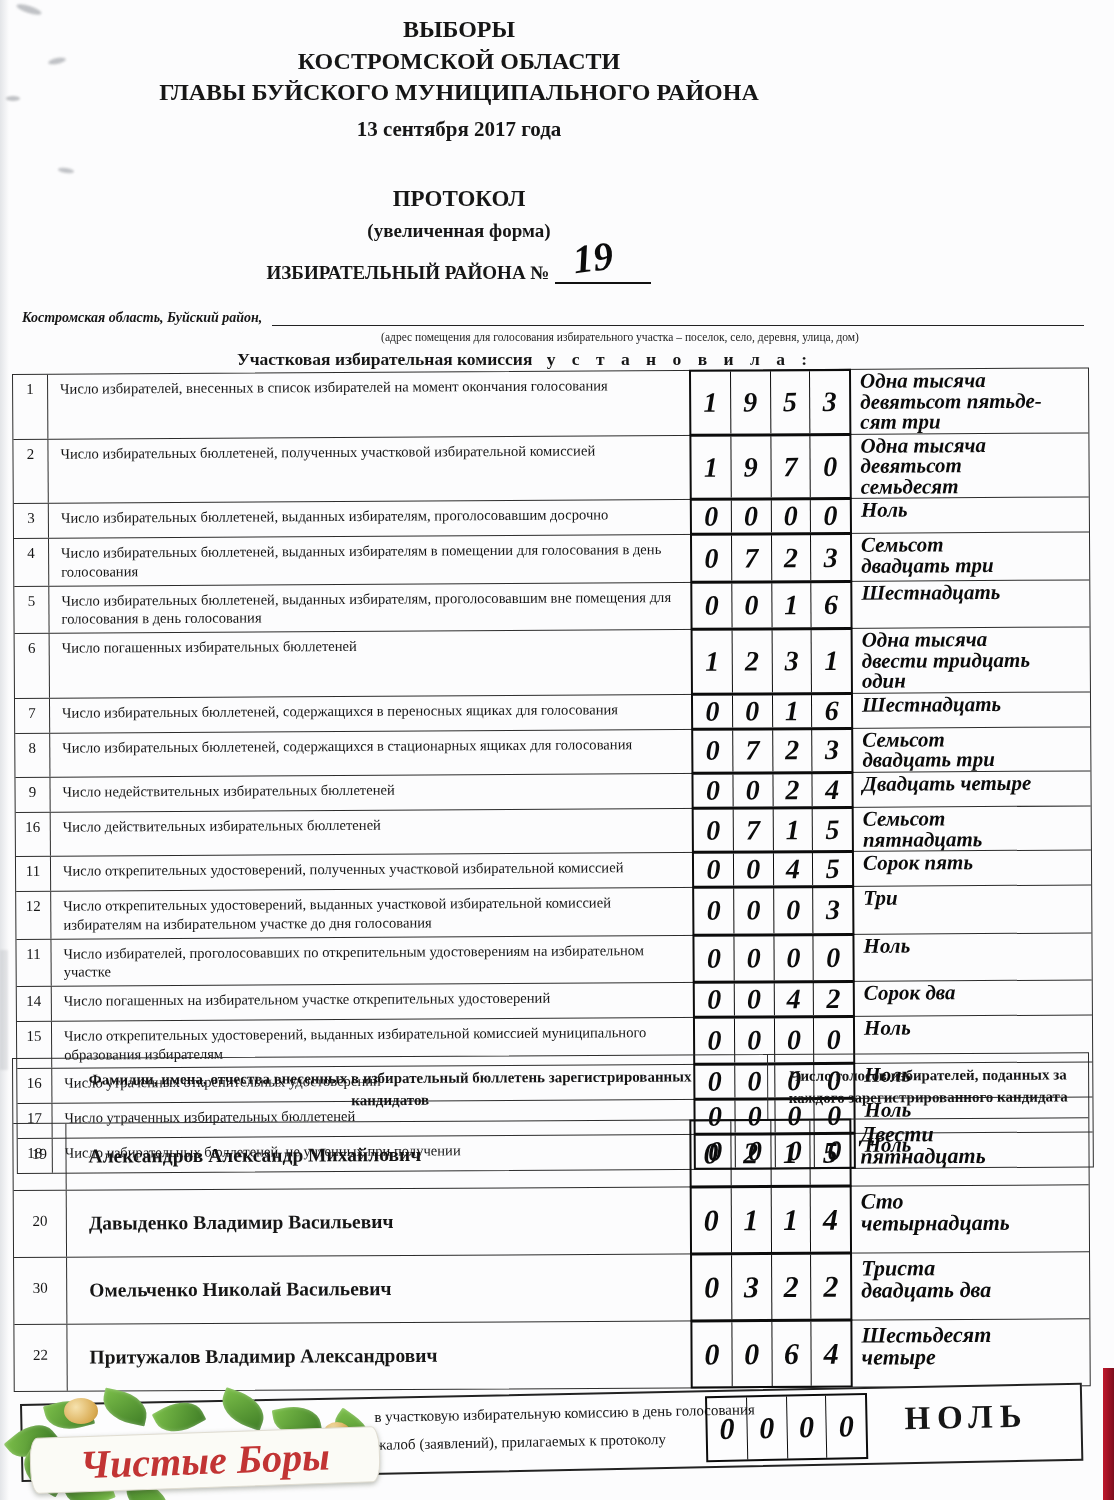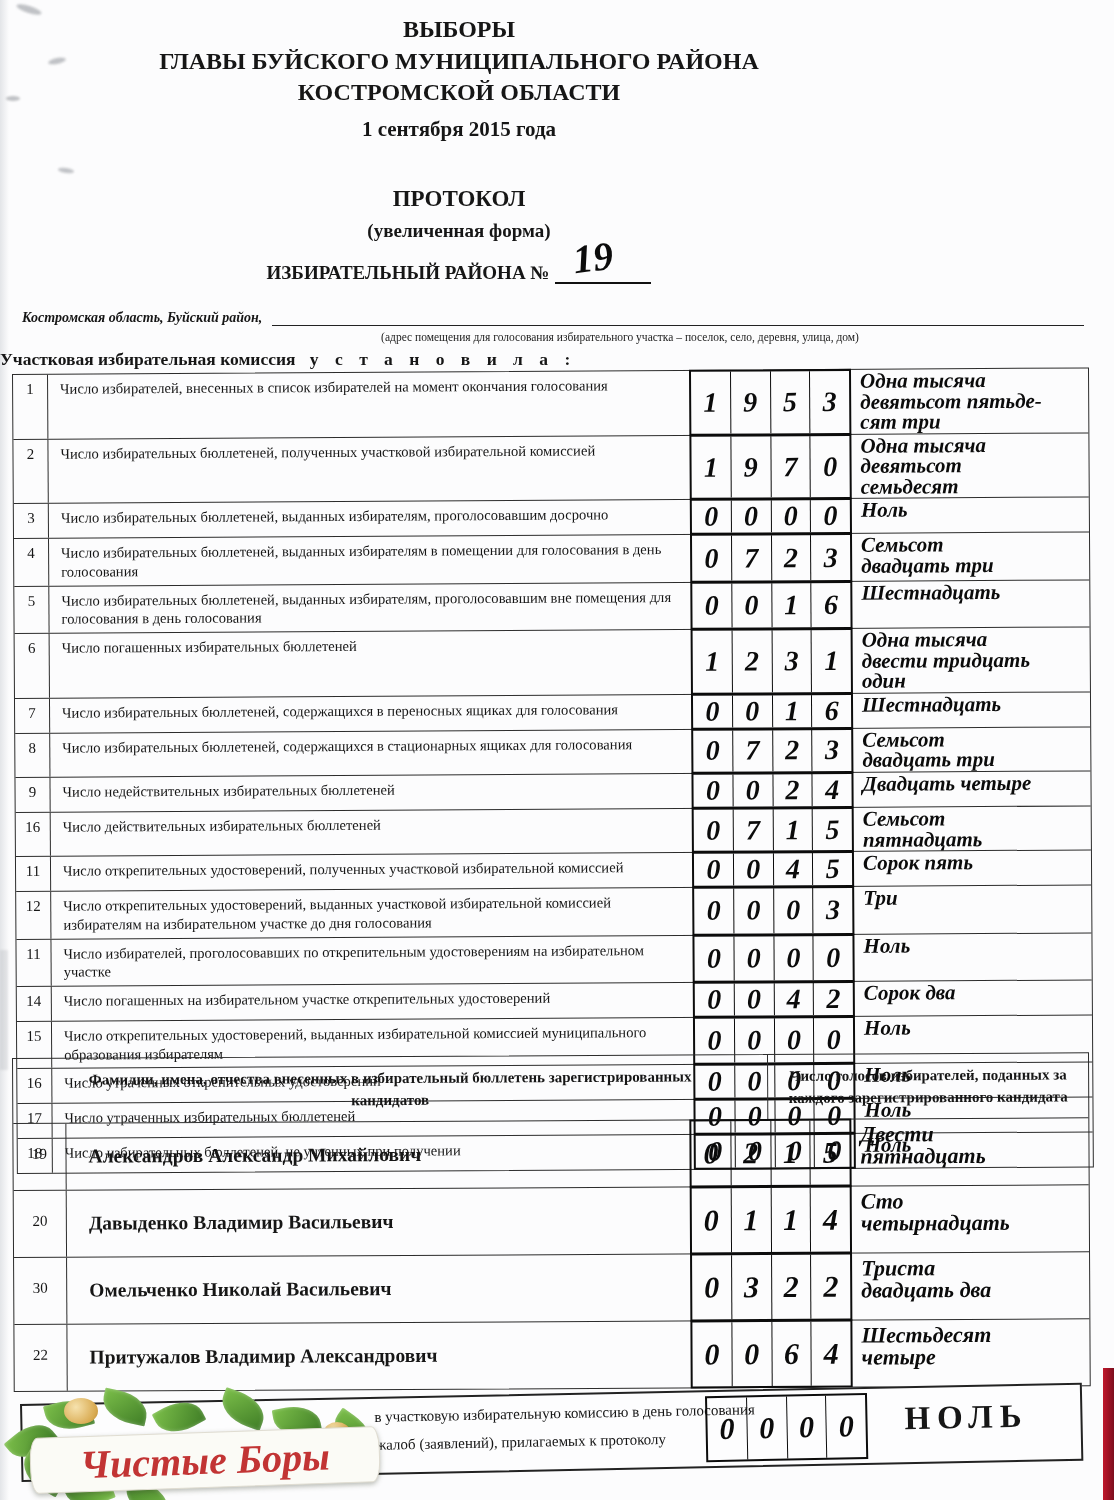--- a/index.html
+++ b/index.html
@@ -26,21 +26,21 @@
     vertical-align:bottom;position:relative;height:26px;margin-left:6px;}
   .station .num{position:absolute;left:18px;top:-22px;font-size:40px;transform:rotate(-7deg);}
   
   .hand{font-family:cursive;font-style:italic;color:#0b0b0b;}
   
   .region{position:absolute;left:22px;top:305px;width:1062px;display:flex;align-items:flex-end;}
   .region-text{font-style:italic;font-size:14px;white-space:nowrap;font-weight:bold;}
   .region-line{flex:1;border-bottom:1.6px solid #222;margin-left:10px;height:20px;}
   .addr-hint{position:absolute;left:0;top:331px;width:1240px;text-align:center;
     font-size:11.5px;color:#222;}
-  .commission{position:absolute;left:0;top:349px;width:1050px;
+  .commission{position:absolute;left:0;top:349px;width:1050px;text-align:center;
     font-size:17.5px;font-weight:bold;}
   .commission .spaced{letter-spacing:6px;margin-left:10px;}
   
   .mtable{position:absolute;left:12px;top:374px;width:1075px;
     border:1.4px solid #2c2c2c;transform:rotate(-.35deg);transform-origin:0 0;background:transparent;}
   .mrow{display:flex;align-items:stretch;border-bottom:1px solid #2c2c2c;min-height:33px;}
   .mrow:last-child{border-bottom:none;}
   .c-num{width:34px;border-right:1px solid #2c2c2c;text-align:center;
     font-size:15px;padding-top:6px;flex:none;}
   .c-label{flex:1;font-size:14.6px;line-height:1.28;padding:5px 10px 4px 12px;}
@@ -97,23 +97,23 @@
   <div class="edge-left"></div>
   <div class="smudge" style="left:16px;top:6px;width:26px;height:7px;transform:rotate(18deg)"></div>
   <div class="smudge" style="left:48px;top:58px;width:18px;height:6px;transform:rotate(-12deg)"></div>
   <div class="smudge" style="left:6px;top:96px;width:14px;height:5px"></div>
   <div class="smudge" style="left:58px;top:168px;width:16px;height:5px;transform:rotate(8deg)"></div>
   <div class="smudge" style="left:0;top:950px;width:8px;height:120px;border-radius:0;opacity:.35"></div>
   <div class="red-strip"></div>
 
   <div class="header">
     <div class="h1">ВЫБОРЫ</div>
+    <div class="h1">КОСТРОМСКОЙ ОБЛАСТИ</div>
     <div class="h1">ГЛАВЫ БУЙСКОГО МУНИЦИПАЛЬНОГО РАЙОНА</div>
-    <div class="h1">КОСТРОМСКОЙ ОБЛАСТИ</div>
-    <div class="hdate">1 сентября 2015 года</div>
+    <div class="hdate">13 сентября 2017 года</div>
     <div class="protocol">ПРОТОКОЛ</div>
     <div class="formnote">(увеличенная форма)</div>
     <div class="station">
       <span>ИЗБИРАТЕЛЬНЫЙ РАЙОНА №</span><span class="num-line"><span class="num hand">19</span></span>
     </div>
   </div>
 
   <div class="region">
     <span class="region-text">Костромская область, Буйский район,</span>
     <span class="region-line"></span>

